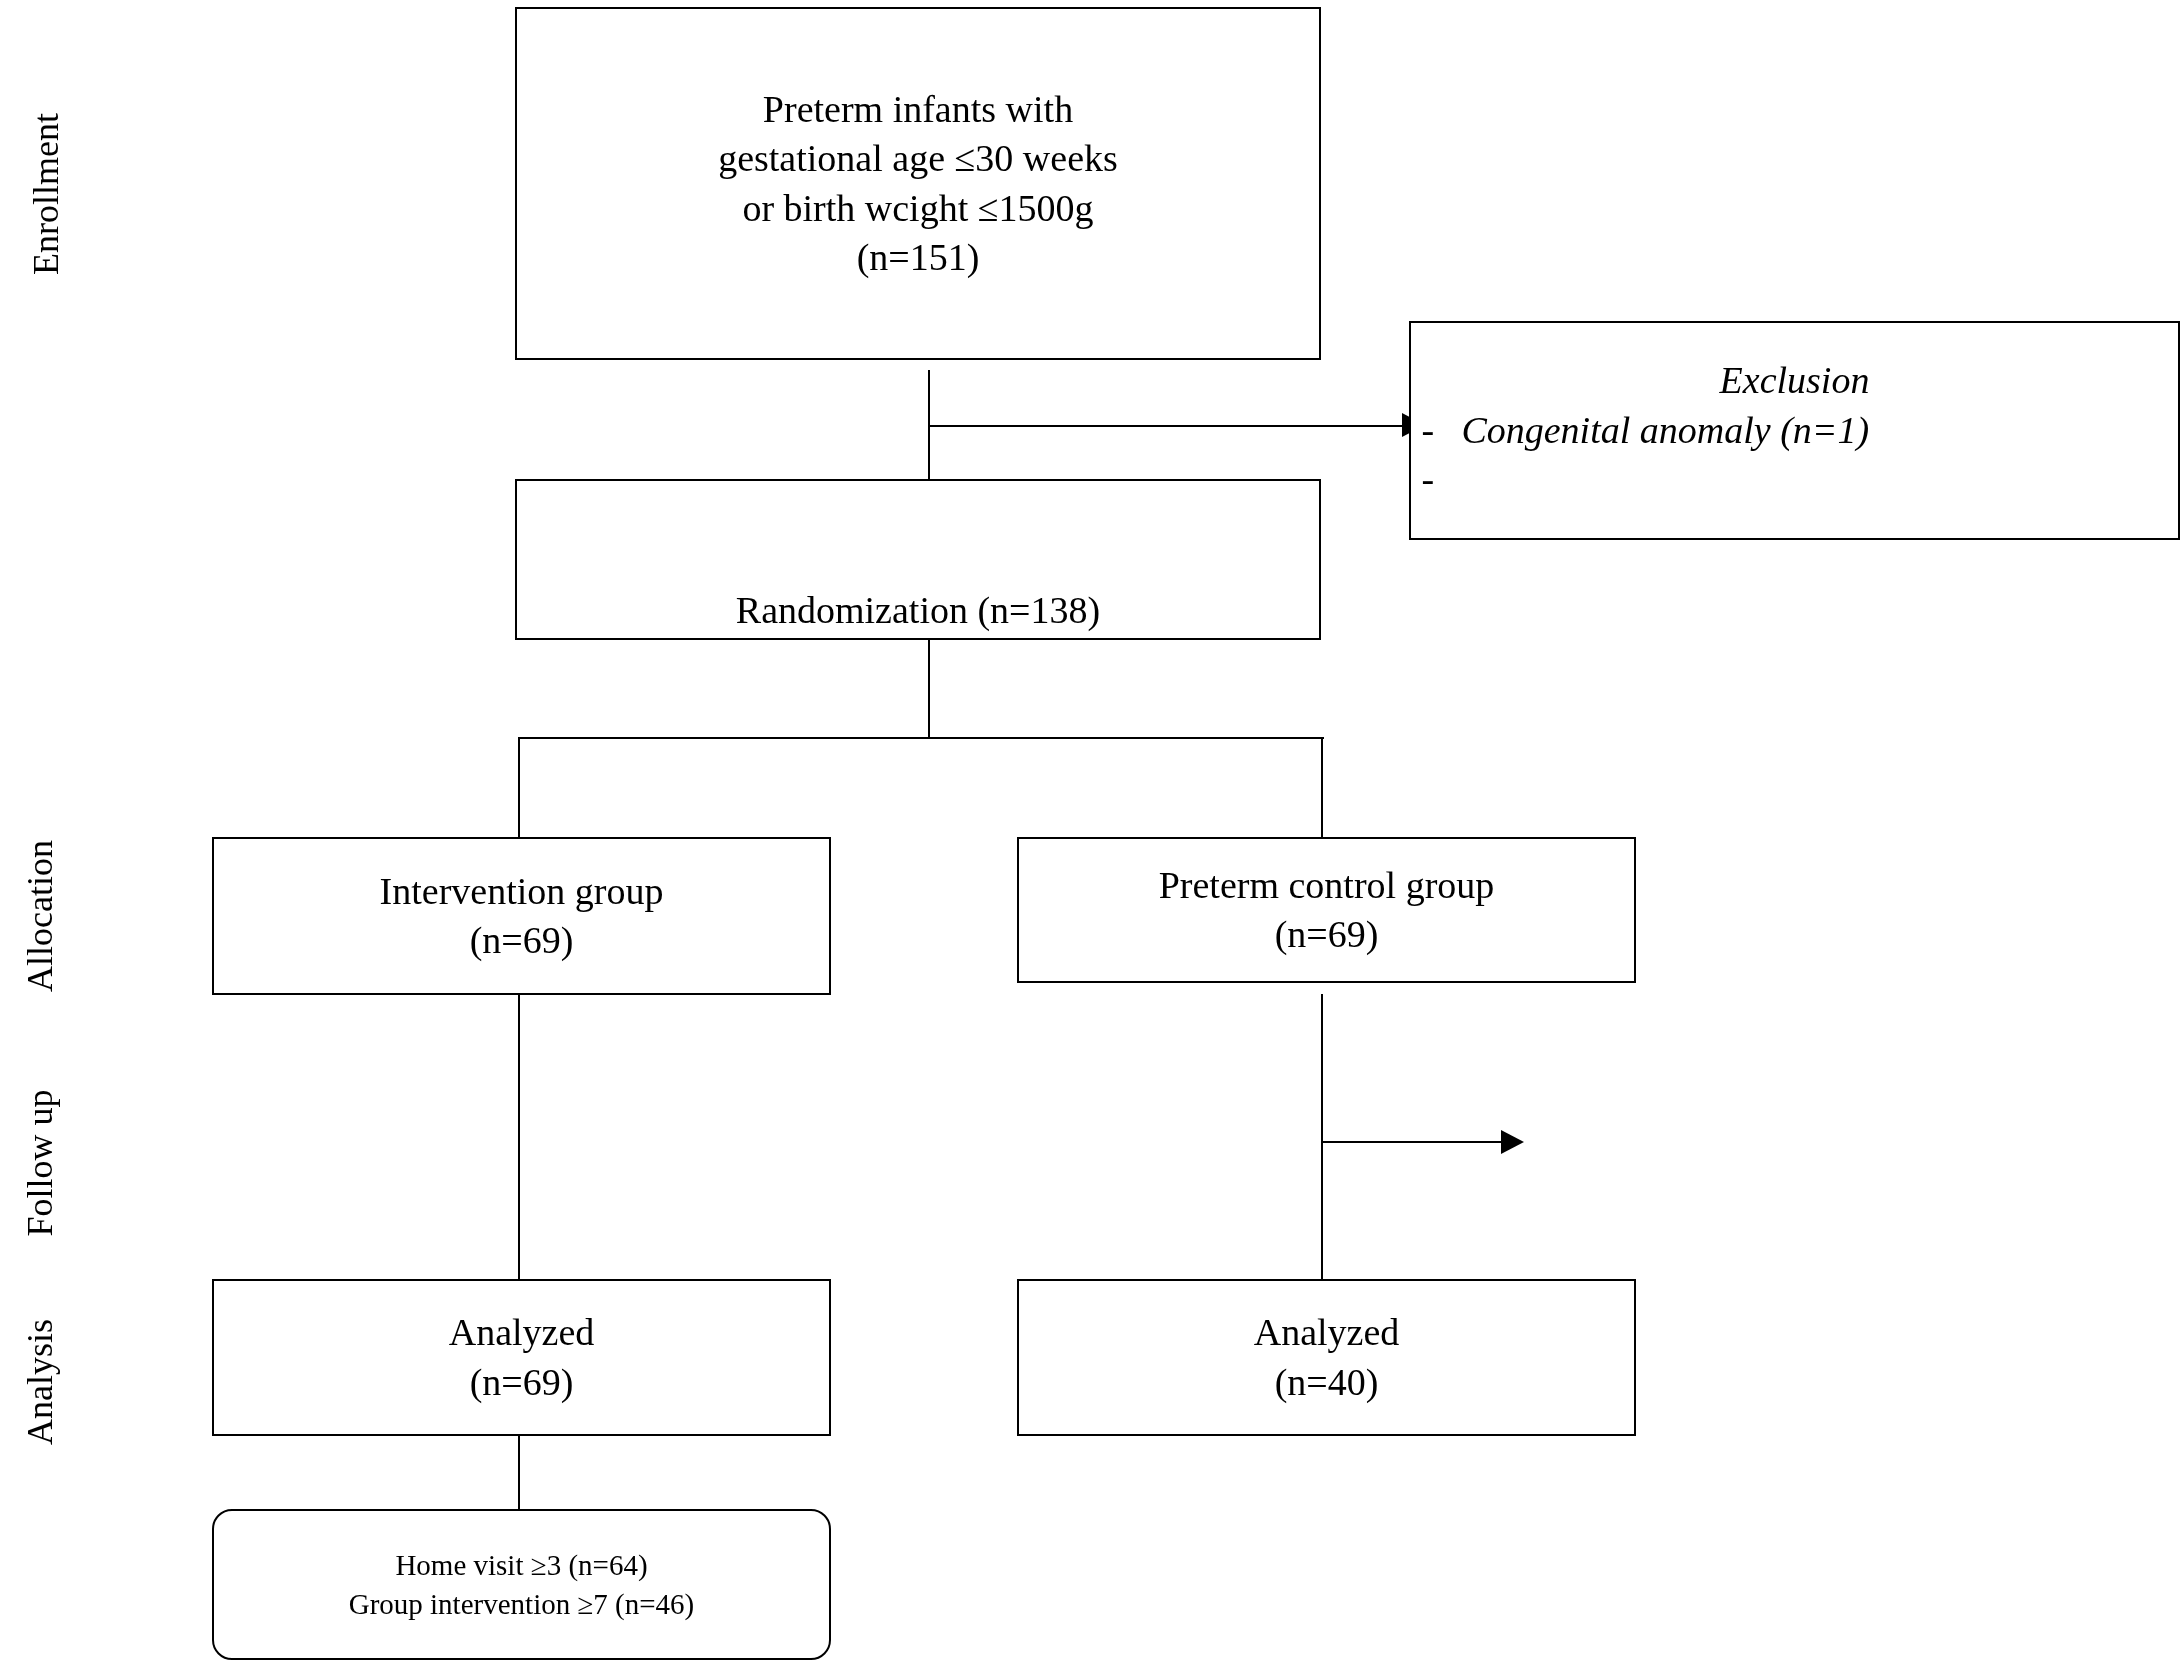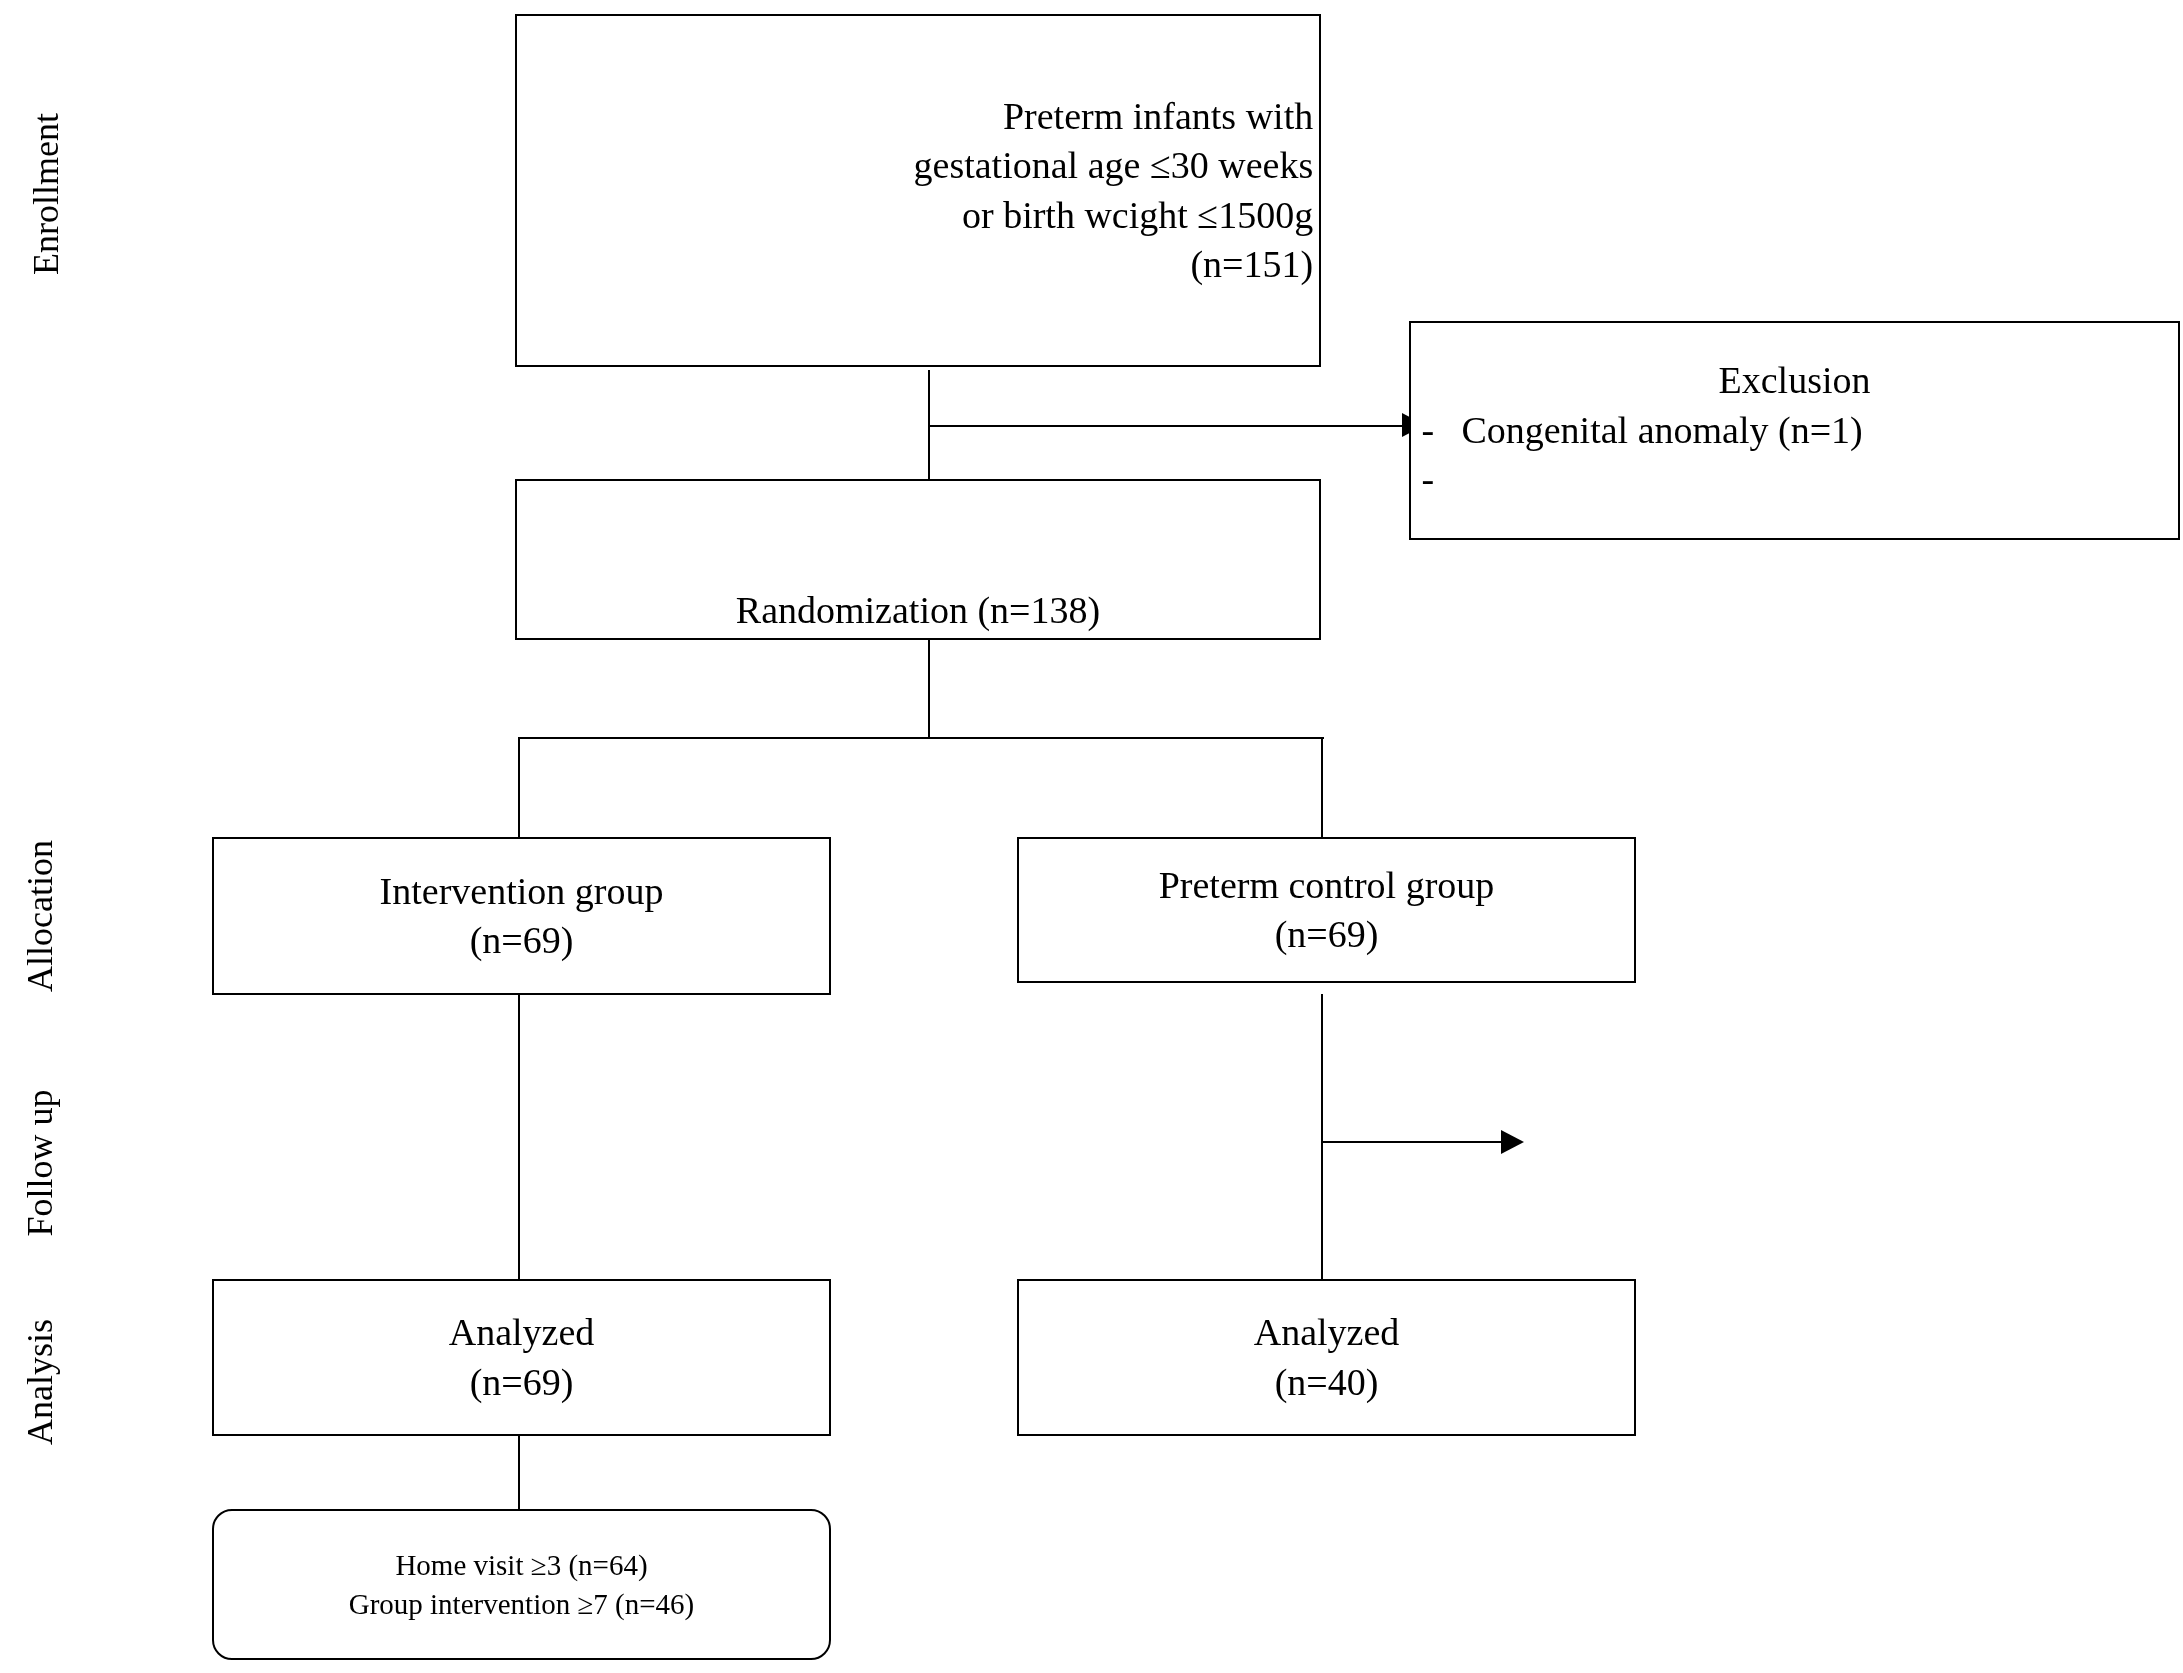--- a/index.html
+++ b/index.html
@@ -44,20 +44,21 @@
     line-height: 1.30;
     padding: 2.3px 5.8px;
   }
   .node .line { display: block; white-space: nowrap; }
 
   
   .node.exclusion {
     align-items: stretch;
     justify-content: center;
     padding: 3.5px 10.4px 3.5px 10.4px;
+    font-style: italic;
   }
   .node.exclusion .heading {
     text-align: center;
     display: block;
     white-space: nowrap;
   }
   .node.exclusion .bullet-row {
     display: flex;
     align-items: baseline;
     white-space: nowrap;
@@ -125,21 +126,21 @@
 
   <div class="vline" style="left:518px; top:994px; height:285px;"></div>
 
   <div class="vline" style="left:1321px; top:994px; height:285px;"></div>
 
   <div class="hline" style="left:1321px; top:1141px; width:187px;"></div>
   <div class="arrowhead" style="left:1501px; top:1130px;"></div>
 
   <div class="vline" style="left:518px; top:1436px; height:75px;"></div>
 
-  <div class="node" style="left:515px; top:14px; width:806px; height:353px;align-items:flex-end;">
+  <div class="node" style="left:515px; top:7px; width:806px; height:353px;">
     <span class="line">Preterm infants with</span>
     <span class="line">gestational age ≤30 weeks</span>
     <span class="line">or birth wcight ≤1500g</span>
     <span class="line">(n=151)</span>
   </div>
 
   <div class="node exclusion" style="left:1409px; top:321px; width:771px; height:219px;">
     <span class="heading">Exclusion</span>
     <div class="bullet-row">
       <span class="dash">-</span>

